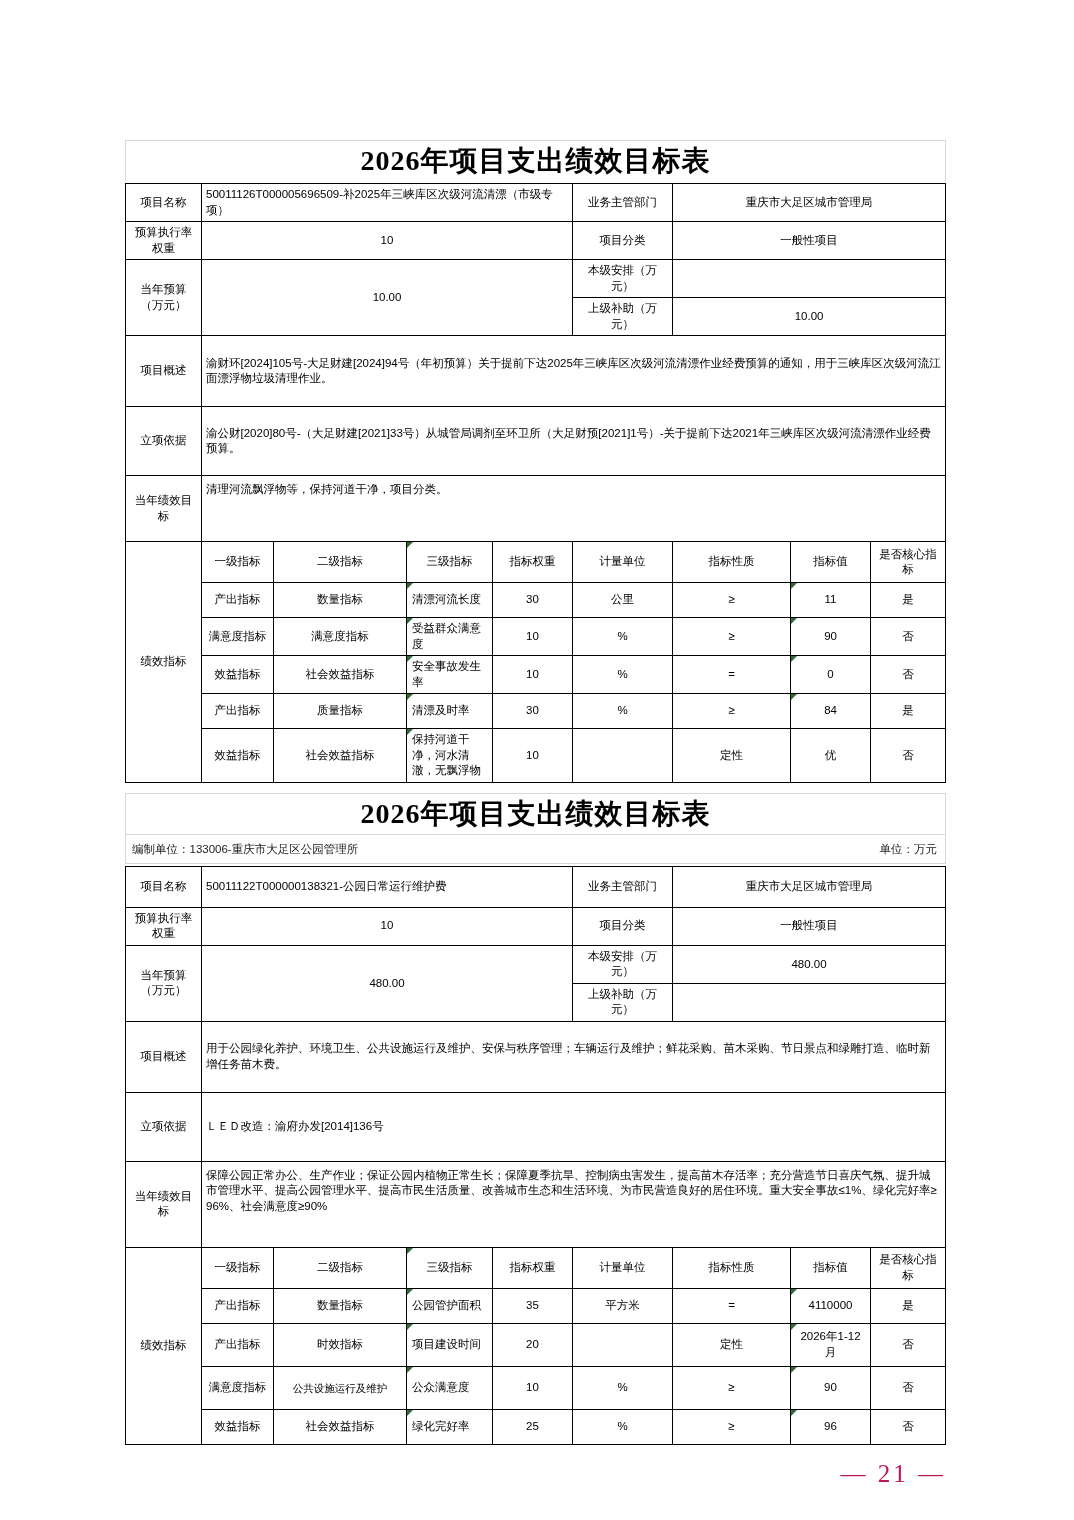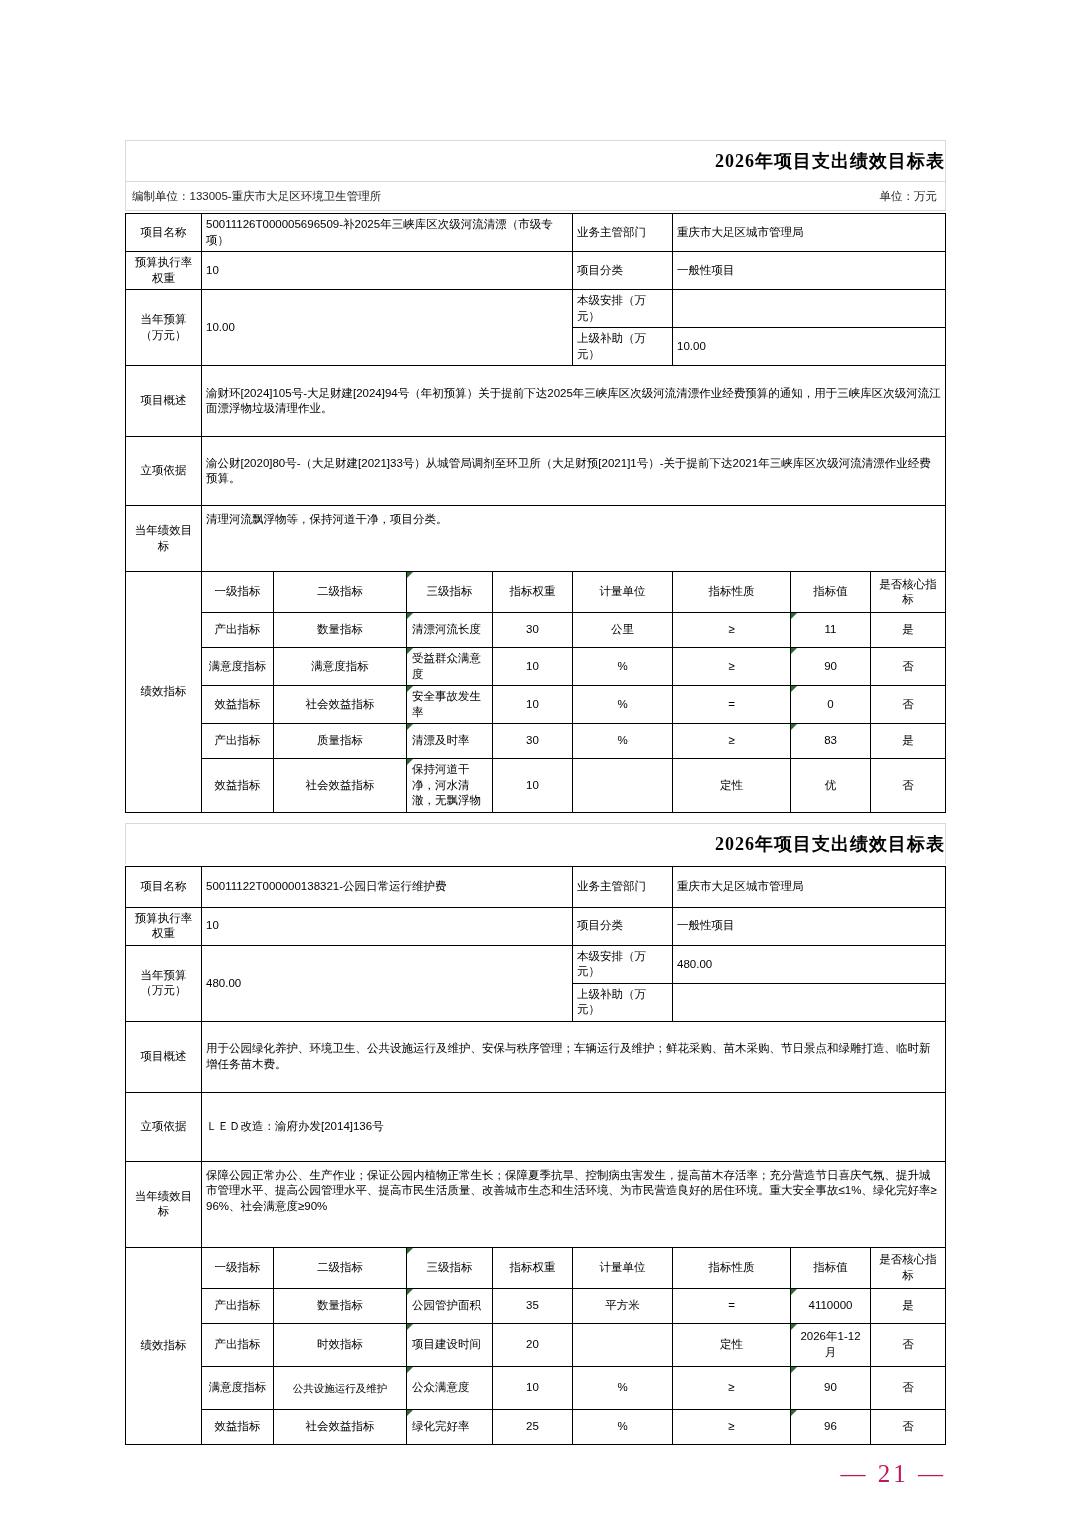--- a/index.html
+++ b/index.html
@@ -30,24 +30,24 @@
   }
   table.sheet td, table.sheet th {
     padding: 0;
     vertical-align: middle;
   }
 
   .titlebar {
     border: 1px solid #d9d9d9;
     border-bottom: none;
     height: 40px;
-    text-align: right;
+    text-align: center;
     font-family: "Liberation Serif", "DejaVu Serif", serif;
     font-weight: bold;
-    font-size: 18px;
+    font-size: 28px;
     letter-spacing: 1px;
     color: #000;
   }
   .unitbar {
     border: 1px solid #d9d9d9;
     height: 28px;
     font-size: 11.5px;
     color: #222;
   }
   .unitbar .left {
@@ -74,21 +74,21 @@
     font-size: 11.5px;
     line-height: 1.35;
     vertical-align: middle;
     word-break: break-all;
     position: relative;
   }
   td.lbl {
     text-align: center;
     width: 76px;
   }
-  td.ctr { }
+  td.ctr { text-align: center; }
   td.lft { text-align: left; padding-left: 6px; }
   .tall-desc { height: 64px; vertical-align: middle; }
   .tall-basis { height: 62px; vertical-align: middle; }
   .tall-goal { height: 56px; vertical-align: middle; }
   .tall-goal2 { height: 76px; vertical-align: middle; }
 
   
   td.ind-head {
     text-align: center;
     font-size: 11.5px;
@@ -137,26 +137,20 @@
 
   <div>
 
     <table class="sheet">
       <colgroup>
           <col style="width:820px">
         </colgroup>
       <tbody>
           <tr>
         <td class="titlebar">2026年项目支出绩效目标表</td>
-      </tr>
-      <tr>
-        <td class="unitbar">
-          <span class="left"><span>编制单位：</span><span>133005-重庆市大足区环境卫生管理所</span></span>
-          <span class="right">单位：万元</span>
-        </td>
       </tr>
     </tbody>
       </table>
 
     <table class="grid">
       <colgroup>
         <col style="width:76px">
           <col style="width:72px">
           <col style="width:133px">
         <col style="width:86px">
@@ -250,21 +244,21 @@
         <td class="ind-cell cmt">0</td>
         <td class="ind-cell">否</td>
       </tr>
       <tr>
         <td class="ind-cell">产出指标</td>
         <td class="ind-cell">质量指标</td>
         <td class="ind-cell left3 cmt">清漂及时率</td>
         <td class="ind-cell">30</td>
         <td class="ind-cell">%</td>
         <td class="ind-cell">≥</td>
-        <td class="ind-cell cmt">83</td>
+        <td class="ind-cell cmt">84</td>
         <td class="ind-cell">是</td>
       </tr>
       <tr>
         <td class="ind-cell">效益指标</td>
         <td class="ind-cell">社会效益指标</td>
         <td class="ind-cell left3 cmt" style="height:36px">保持河道干净，河水清澈，无飘浮物</td>
         <td class="ind-cell">10</td>
         <td class="ind-cell"></td>
         <td class="ind-cell">定性</td>
         <td class="ind-cell">优</td>
@@ -276,20 +270,26 @@
 
   <div style="margin-top:10px">
 
     <table class="sheet">
       <colgroup>
           <col style="width:820px">
         </colgroup>
       <tbody>
           <tr>
         <td class="titlebar">2026年项目支出绩效目标表</td>
+      </tr>
+      <tr>
+        <td class="unitbar">
+          <span class="left"><span>编制单位：</span><span>133006-重庆市大足区公园管理所</span></span>
+          <span class="right">单位：万元</span>
+        </td>
       </tr>
     </tbody>
       </table>
 
     <table class="grid">
       <colgroup>
         <col style="width:76px">
           <col style="width:72px">
           <col style="width:133px">
         <col style="width:86px">

